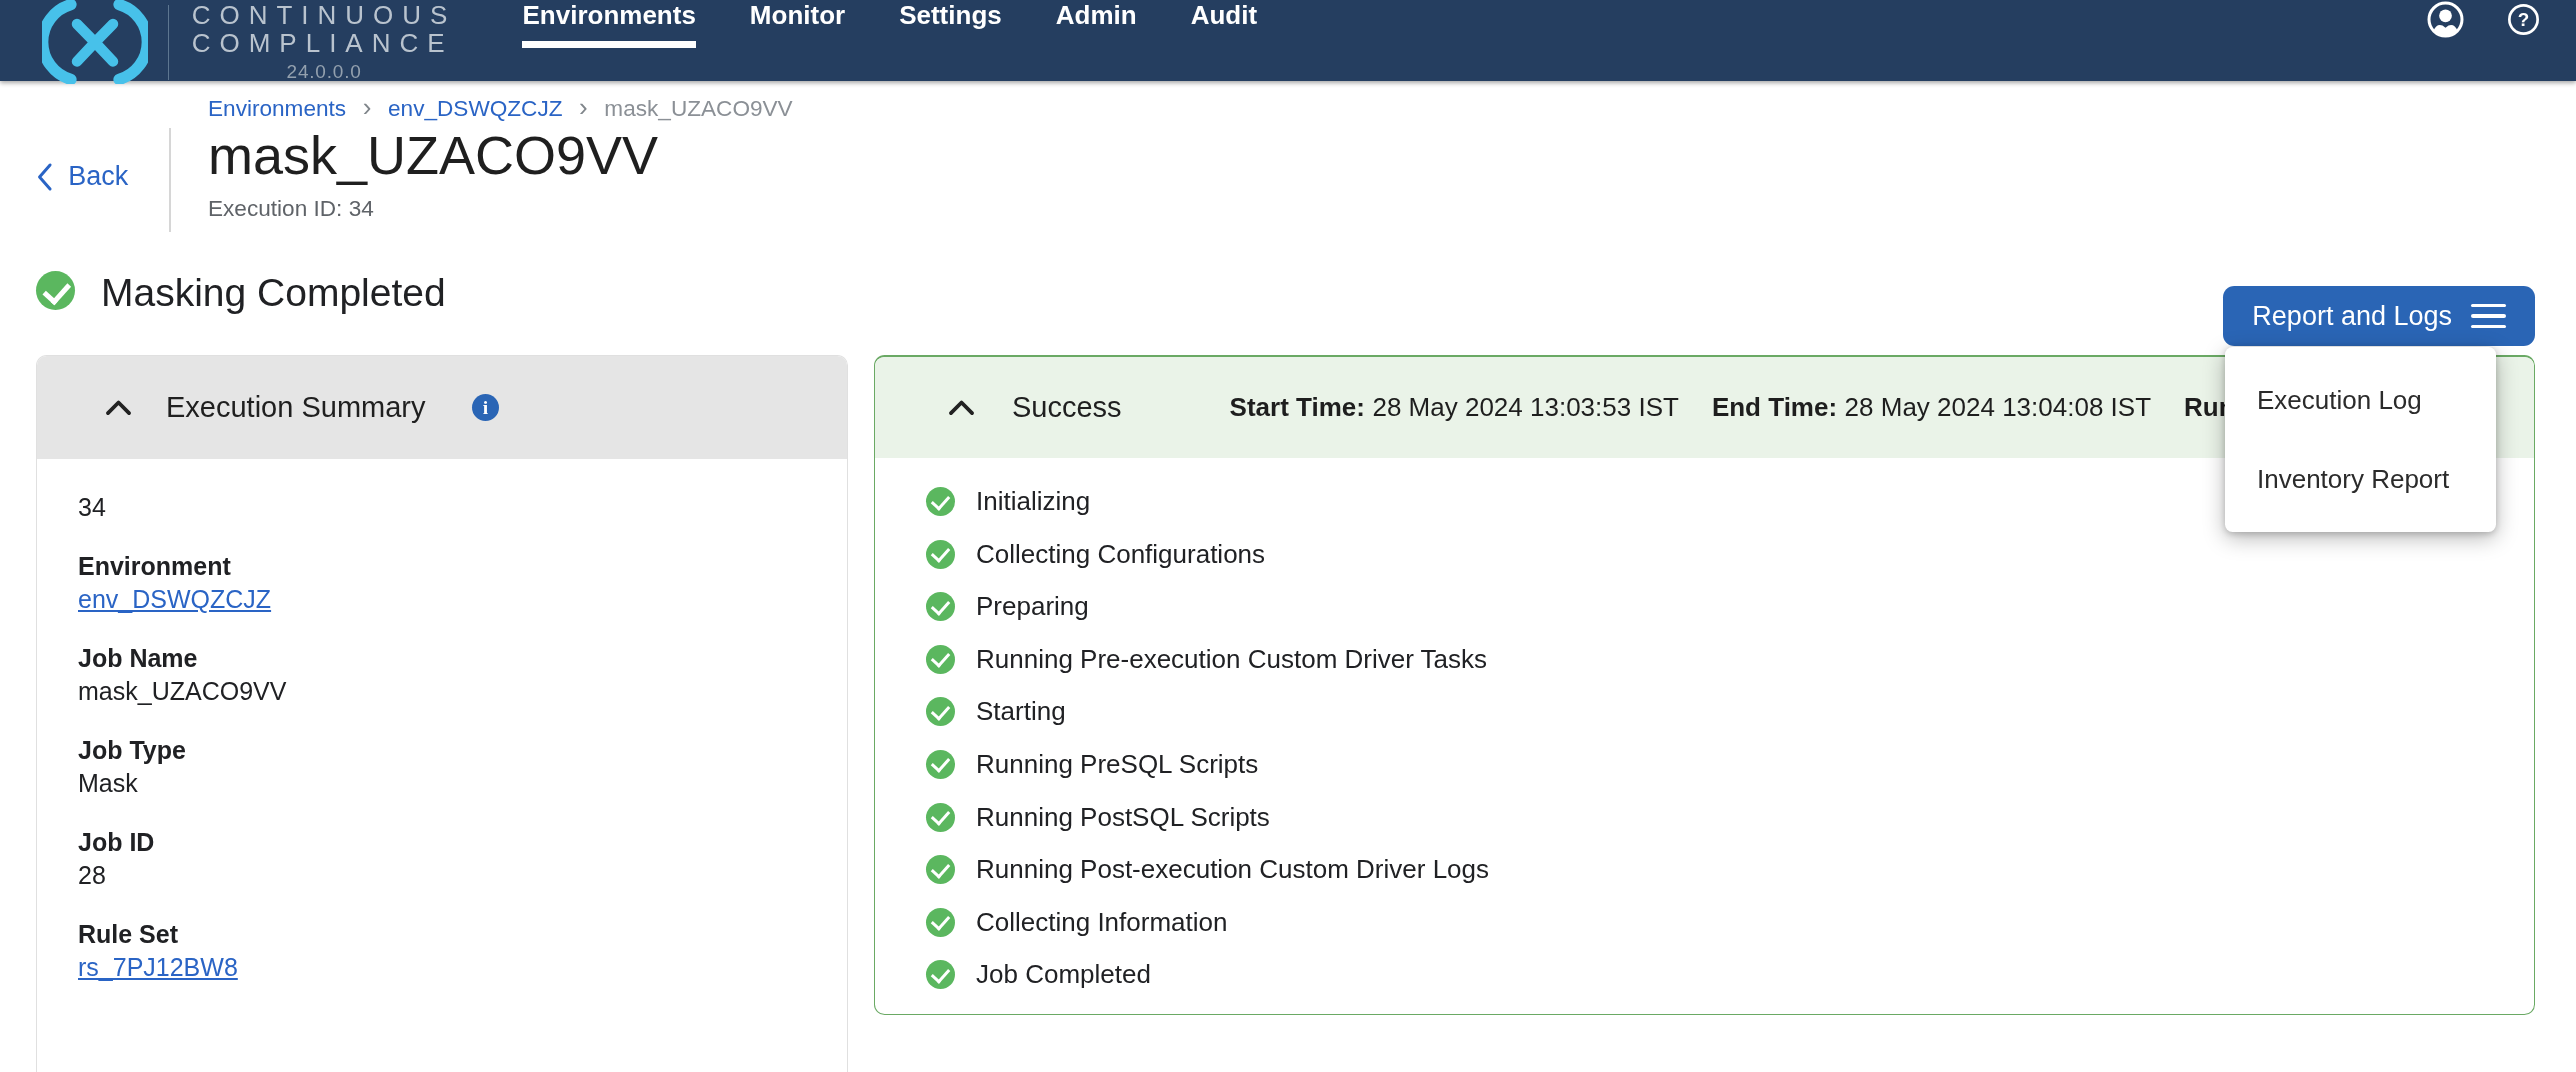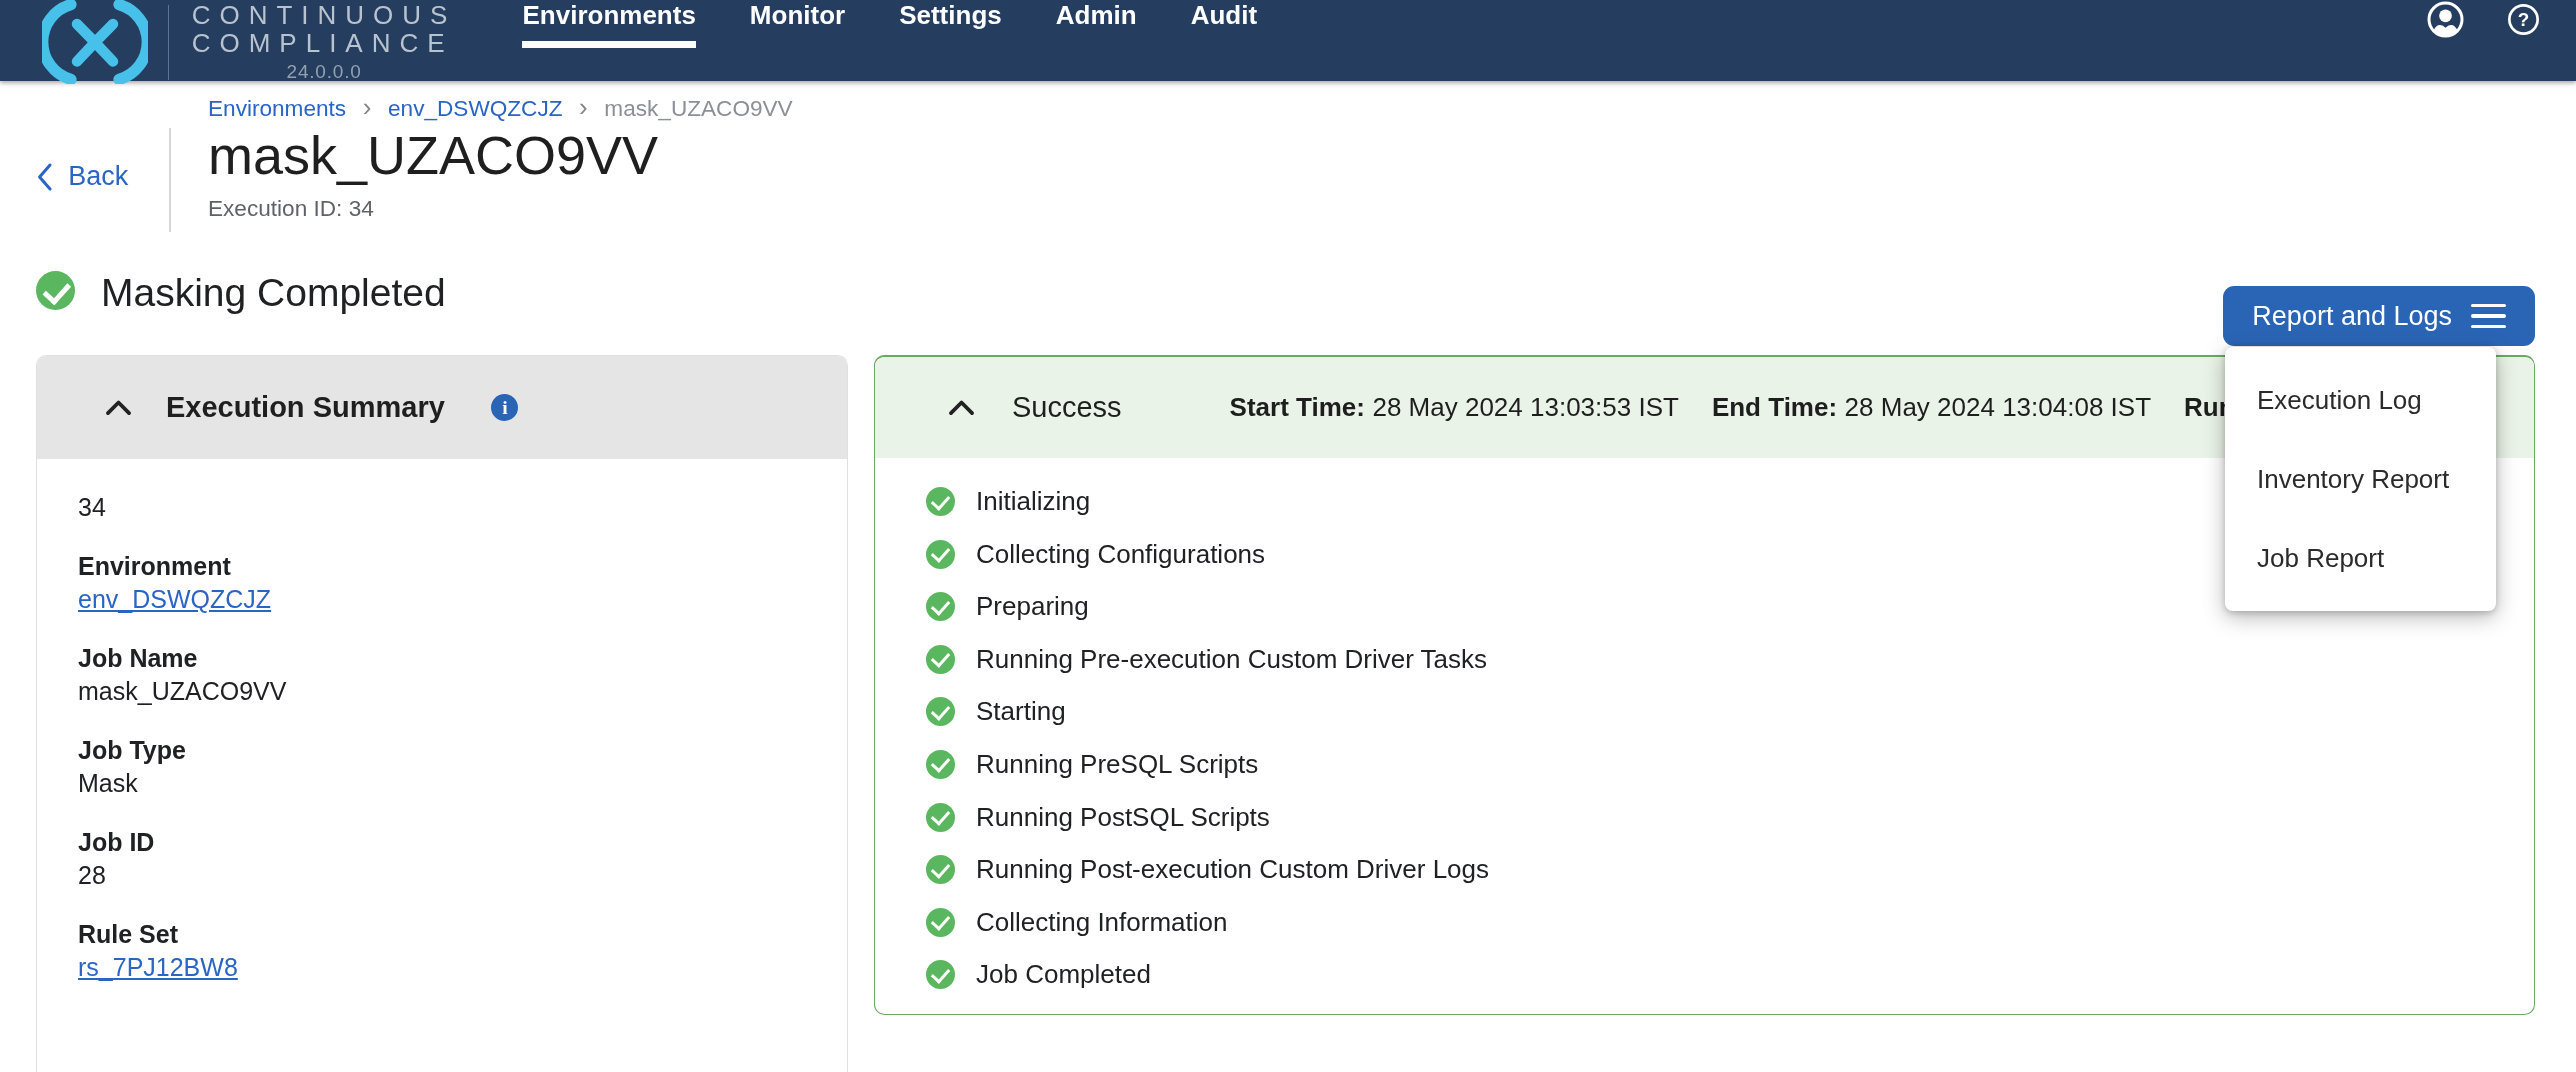--- a/index.html
+++ b/index.html
@@ -62,21 +62,21 @@
 
   
   .cards{display:flex;gap:26px;margin:36px 41px 0 36px;align-items:flex-start;}
   .card{border-radius:10.6px;overflow:hidden;background:#fff;}
   .card-header{display:flex;align-items:center;}
   .chev-icon{width:29px;height:19.6px;cursor:pointer;flex:0 0 auto;}
 
   
   .summary-card{width:810px;min-height:845px;border:0.8px solid #e0e0e0;border-bottom:none;}
   .summary-card .card-header{height:103px;background:#e5e5e5;padding-left:67px;gap:33px;}
-  .card-title{font-size:29px;font-weight:700;color:#1f1f1f;}
+  .card-title{font-size:29px;font-weight:400;color:#1f1f1f;}
   .info-icon{width:27px;height:27px;border-radius:50%;background:#2a65b5;color:#fff;
              display:flex;align-items:center;justify-content:center;
              font-size:19.6px;font-weight:700;font-family:"Liberation Serif",serif;
              margin-left:13.6px;cursor:pointer;}
   .summary-body{padding:32px 30px 30px 41px;}
   .field{margin-bottom:26px;}
   .field-label{font-size:25px;font-weight:700;color:#202124;line-height:33px;}
   .field-value{font-size:25px;color:#202124;line-height:33px;}
   a.field-value{color:#2a64c5;text-decoration:underline;cursor:pointer;display:inline-block;}
 
@@ -163,21 +163,20 @@
       <span>Report and Logs</span>
       <span class="hamburger">
           <span></span>
           <span></span>
           <span></span>
         </span>
     </button>
     <div class="menu">
       <div class="menu-item">Execution Log</div>
       <div class="menu-item">Inventory Report</div>
-      <div class="menu-item">Job Report</div>
     </div>
   </div>
 
   <main class="cards">
 
     <section class="card summary-card">
       <header class="card-header">
         <svg class="chev-icon" viewBox="0 0 38 26">
           <polyline points="5,20 19,6 33,20" fill="none" stroke="#222" stroke-width="5" stroke-linecap="round" stroke-linejoin="round"></polyline>
         </svg>

